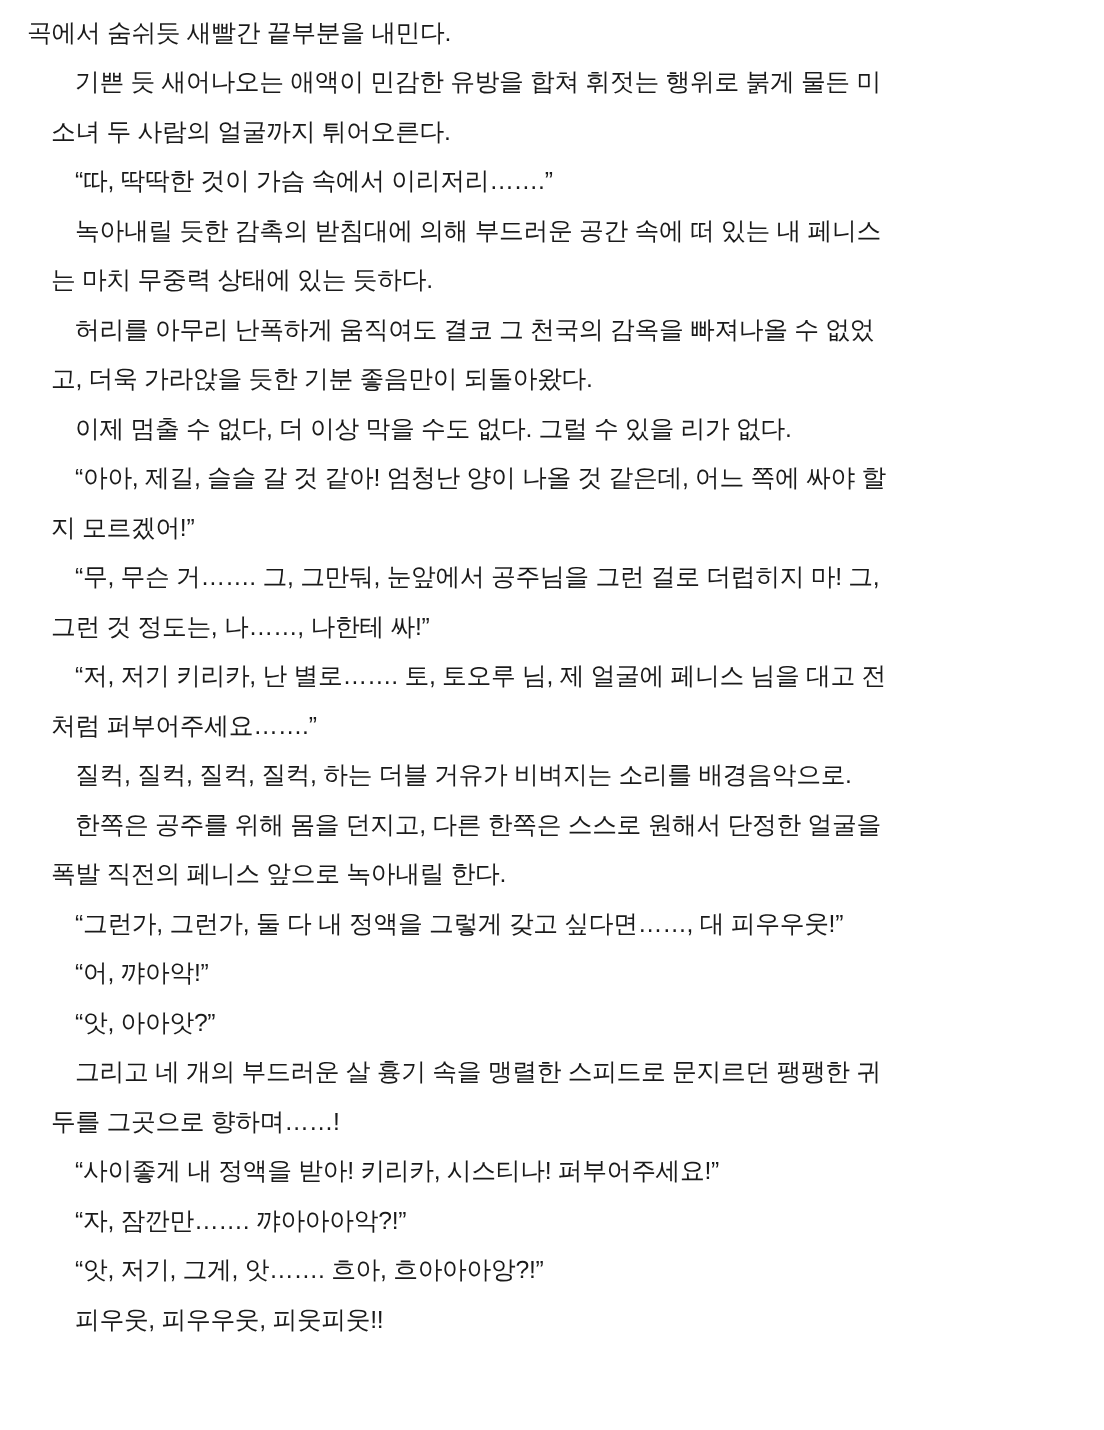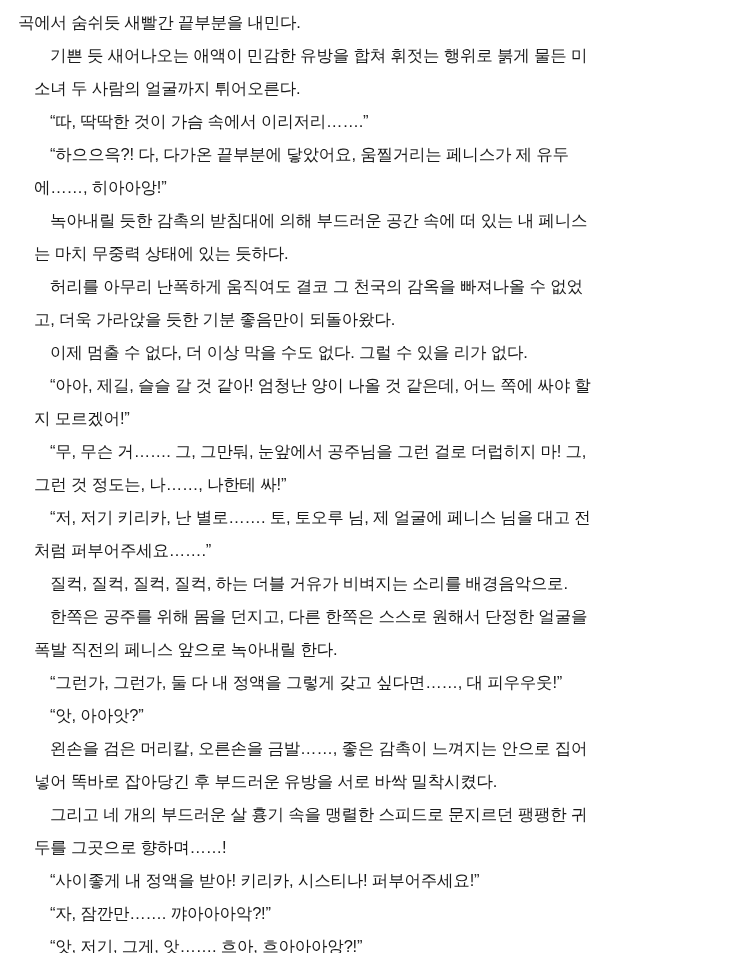--- a/index.html
+++ b/index.html
@@ -36,31 +36,30 @@
   }
 </style>
 </head>
 <body>
 
 <div class="page">
   <div id="body-root">
       <p class="para">곡에서 숨쉬듯 새빨간 끝부분을 내민다.</p>
       <p class="para indent">기쁜 듯 새어나오는 애액이 민감한 유방을 합쳐 휘젓는 행위로 붉게 물든 미소녀 두 사람의 얼굴까지 튀어오른다.</p>
       <p class="para indent">“따, 딱딱한 것이 가슴 속에서 이리저리…….”</p>
-      <p class="para indent">“하으으윽?! 다, 다가온 끝부분에 닿았어요, 움찔거리는 페니스가 제 유두에……, 히아아앙!”</p>
       <p class="para indent">녹아내릴 듯한 감촉의 받침대에 의해 부드러운 공간 속에 떠 있는 내 페니스는 마치 무중력 상태에 있는 듯하다.</p>
       <p class="para indent">허리를 아무리 난폭하게 움직여도 결코 그 천국의 감옥을 빠져나올 수 없었고, 더욱 가라앉을 듯한 기분 좋음만이 되돌아왔다.</p>
       <p class="para indent">이제 멈출 수 없다, 더 이상 막을 수도 없다. 그럴 수 있을 리가 없다.</p>
       <p class="para indent">“아아, 제길, 슬슬 갈 것 같아! 엄청난 양이 나올 것 같은데, 어느 쪽에 싸야 할지 모르겠어!”</p>
       <p class="para indent">“무, 무슨 거……. 그, 그만둬, 눈앞에서 공주님을 그런 걸로 더럽히지 마! 그, 그런 것 정도는, 나……, 나한테 싸!”</p>
       <p class="para indent">“저, 저기 키리카, 난 별로……. 토, 토오루 님, 제 얼굴에 페니스 님을 대고 전처럼 퍼부어주세요…….”</p>
       <p class="para indent">질컥, 질컥, 질컥, 질컥, 하는 더블 거유가 비벼지는 소리를 배경음악으로.</p>
       <p class="para indent">한쪽은 공주를 위해 몸을 던지고, 다른 한쪽은 스스로 원해서 단정한 얼굴을 폭발 직전의 페니스 앞으로 녹아내릴 한다.</p>
       <p class="para indent">“그런가, 그런가, 둘 다 내 정액을 그렇게 갖고 싶다면……, 대 피우우웃!”</p>
+      <p class="para indent">“어, 꺄아악!”</p>
       <p class="para indent">“앗, 아아앗?”</p>
-      <p class="para indent">왼손을 검은 머리칼, 오른손을 금발……, 좋은 감촉이 느껴지는 안으로 집어넣어 똑바로 잡아당긴 후 부드러운 유방을 서로 바싹 밀착시켰다.</p>
       <p class="para indent">그리고 네 개의 부드러운 살 흉기 속을 맹렬한 스피드로 문지르던 팽팽한 귀두를 그곳으로 향하며……!</p>
       <p class="para indent">“사이좋게 내 정액을 받아! 키리카, 시스티나! 퍼부어주세요!”</p>
       <p class="para indent">“자, 잠깐만……. 꺄아아아악?!”</p>
       <p class="para indent">“앗, 저기, 그게, 앗……. 흐아, 흐아아아앙?!”</p>
       <p class="para indent">피우웃, 피우우웃, 피웃피웃!!</p>
     </div>
 </div>
 
 </body></html>

